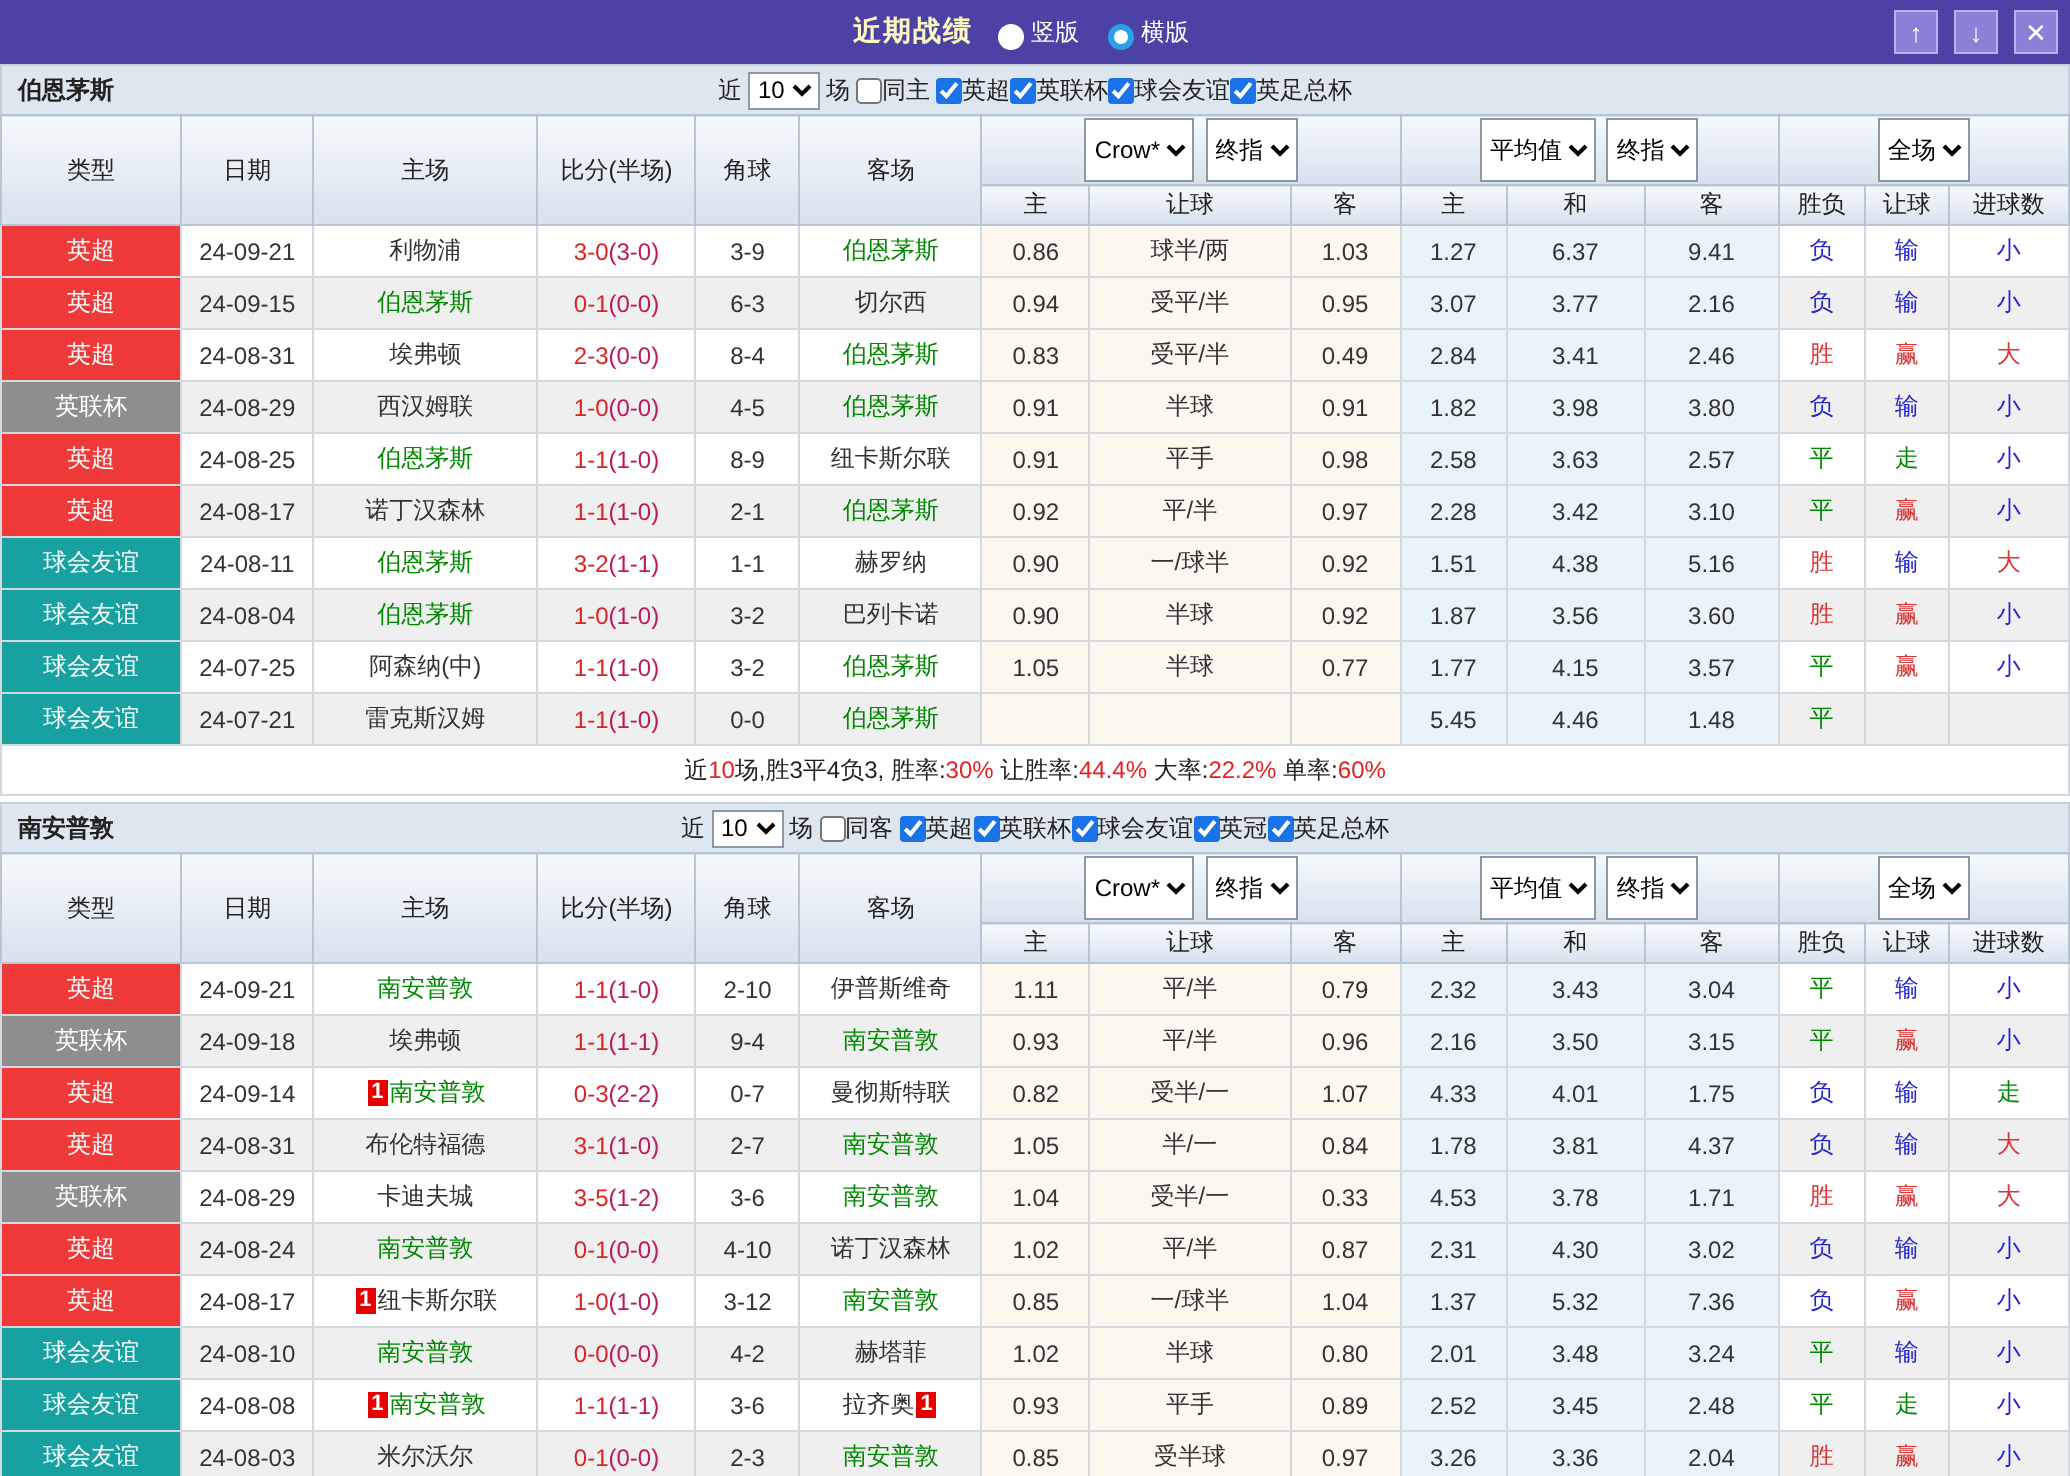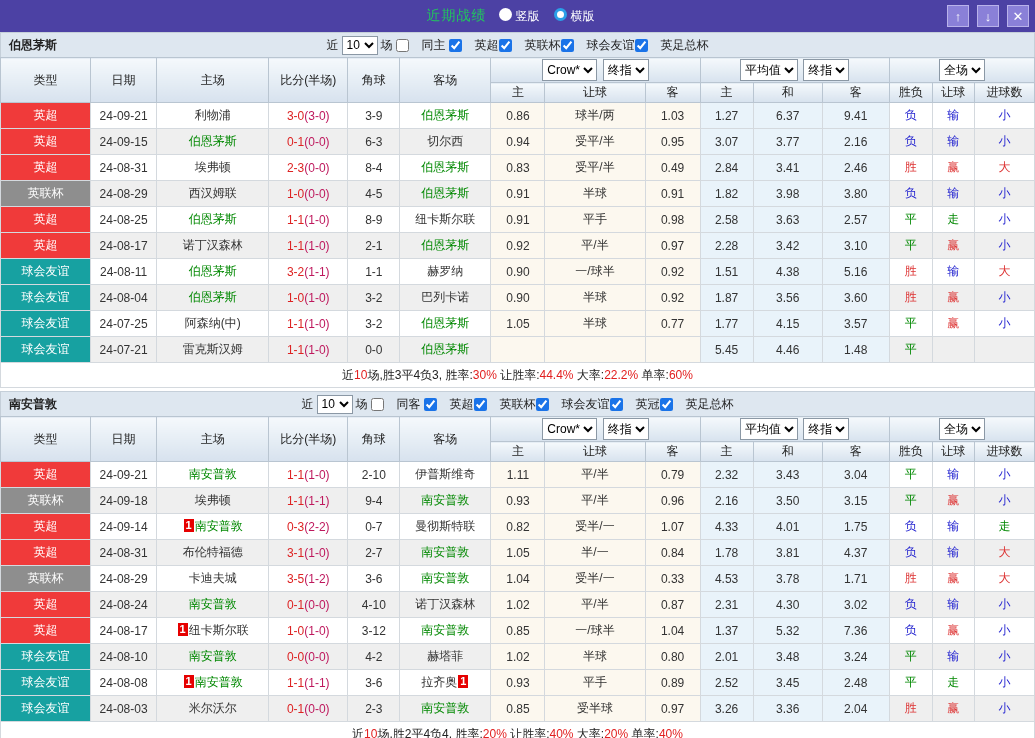--- a/index.html
+++ b/index.html
@@ -1,44 +1,44 @@
 <!DOCTYPE html>
 <html><head>
 <meta charset="utf-8">
 <style>
   *{box-sizing:border-box;margin:0;padding:0}
   html,body{background:#fff}
   body{width:1035px;font-family:"Liberation Sans","DejaVu Sans",sans-serif;font-size:12px;color:#222}
 
   
   .titlebar{height:32px;background:#4c41a4;position:relative;display:flex;align-items:center;justify-content:center}
-  .title{color:#22c55e;font-weight:normal;font-size:14px;margin-right:12px;letter-spacing:1px}
-  .radio-opt{display:inline-flex;align-items:flex-start;gap:4px;color:#fff;font-size:12px;cursor:pointer;margin-right:14px}
+  .title{color:#fef9c3;font-weight:bold;font-size:14px;margin-right:12px;letter-spacing:1px}
+  .radio-opt{display:inline-flex;align-items:flex-end;gap:4px;color:#fff;font-size:12px;cursor:pointer;margin-right:14px}
   .radio-circle{width:13px;height:13px;border-radius:50%;background:#fff;display:inline-block}
   .radio-circle.checked{background:#fff;border:3px solid #2b9fe8}
   .win-btns{position:absolute;right:6px;top:5px;display:flex;gap:8px}
   .win-btn{width:22px;height:22px;background:#8a80d8;border:1px solid #b9b2ea;color:#fff;font-weight:bold;
            display:flex;align-items:center;justify-content:center;font-size:13px;cursor:pointer;line-height:1}
 
   
   .section{margin-top:0}
   .section + .section{margin-top:3px}
   .section-bar{height:25px;background:#dee7f0;position:relative;display:flex;align-items:center;border:1px solid #c5cfd9;border-bottom:none}
   .team-name{font-weight:bold;padding-left:8px;font-size:12px;position:relative;z-index:2}
   .filterbar{position:absolute;left:0;right:0;display:flex;justify-content:center;align-items:center;gap:3px;font-size:12px;z-index:1}
   .filterbar select{height:19px;font-size:12px;background:#fff;border:1px solid #8b98a5}
-  .filterbar label{display:inline-flex;align-items:center;gap:13px;cursor:pointer}
+  .filterbar label{display:inline-flex;align-items:center;gap:0;cursor:pointer}
   input[type=checkbox]{width:13px;height:13px;accent-color:#1a73e8;cursor:pointer}
 
   
   table{border-collapse:collapse;table-layout:fixed;width:1035px;border:1px solid #a8b2bc}
   th{background:linear-gradient(#f5f9fc,#d7e2ee);border:1px solid #b9c5d1;font-weight:normal;color:#222;font-size:12px;padding:1px 0}
   thead tr:first-child th{height:22px}
   thead tr:last-child th{height:20px}
-  th select{height:22px;font-size:12px;background:#fff;border:1px solid #8b98a5;margin:0 1px}
+  th select{height:32px;font-size:12px;background:#fff;border:1px solid #8b98a5;margin:0 1px}
   td{border:1px solid #d4d9de;text-align:center;height:26px;padding:0;font-size:12px;color:#333;overflow:hidden;white-space:nowrap}
   tbody tr:nth-child(even) td{background:#efefef}
   td.c-odds{background:#fcf8ef !important}
   td.c-avg{background:#e9f3fa !important}
   td.c-type{color:#fff;font-size:12px}
   .lg-red{background:#f03a3a !important}
   .lg-gray{background:#8e8e8e !important}
   .lg-teal{background:#17a1a1 !important}
   .self{color:#008800}
   .s-main{color:#dd2222}

